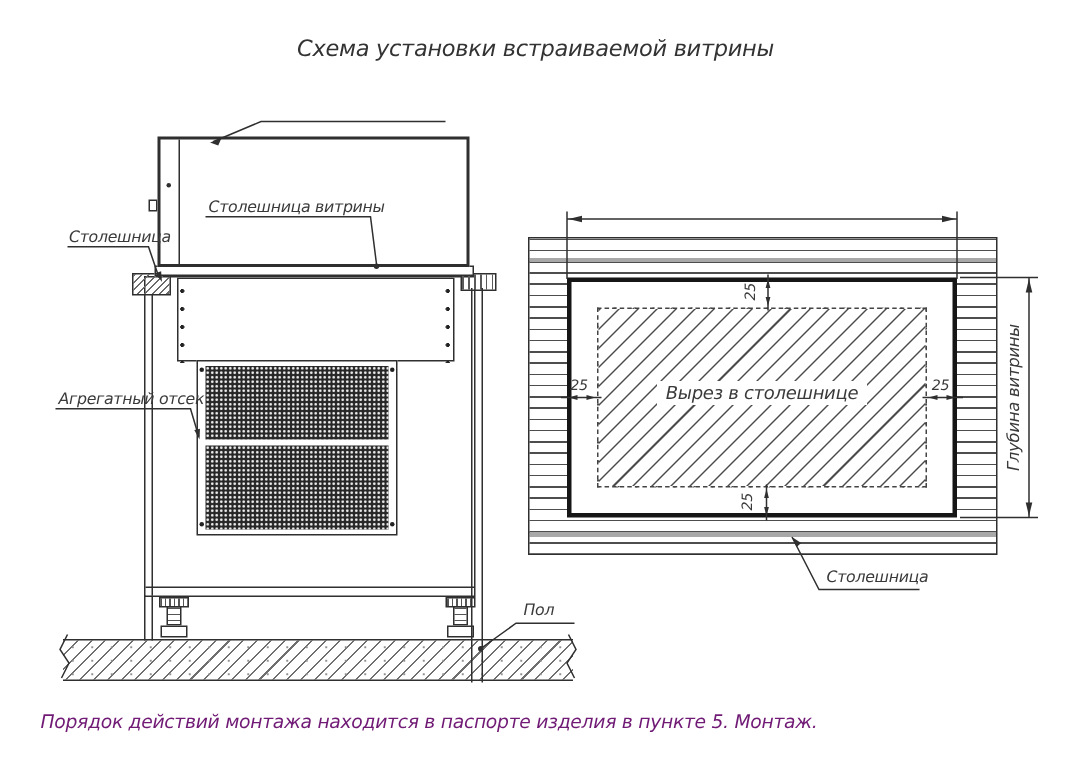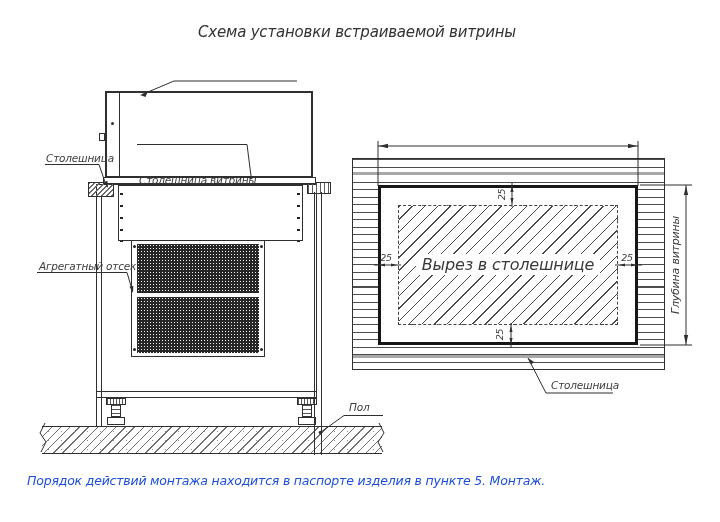--- a/index.html
+++ b/index.html
@@ -52,23 +52,23 @@
   
   .worktop{left:352px;top:158px;width:313px;height:212px;border:1px solid #2f2f2f;
       background-image:
         linear-gradient(to bottom,transparent 13px,#a8a8a8 13px,#a8a8a8 16px,transparent 16px),
         linear-gradient(to bottom,transparent 196px,#a8a8a8 196px,#a8a8a8 199px,transparent 199px),
         repeating-linear-gradient(to bottom,#4d4d4d 0 1px,transparent 1px 7.5px);}
   .vitrect{left:378px;top:185px;width:260px;height:160px;border:3px solid #161616;background:#fff;}
   .cutout{left:398px;top:205px;width:220px;height:120px;border:1.2px dashed #444;
       background:repeating-linear-gradient(135deg,#4a4a4a 0 1px,transparent 1px 9px);}
   .cutout-lbl-wrap{left:398px;top:256px;width:220px;text-align:center;}
-  .cutout-lbl-wrap span{background:#fff;padding:1px 6px;font-size:16px;text-align:right;}
+  .cutout-lbl-wrap span{background:#fff;padding:1px 6px;font-size:12px;text-align:right;}
   .rot{transform:rotate(-90deg);}
-  .footer{left:27px;top:474px;font-size:12.5px;color:#1d4ed8;font-style:italic;}
+  .footer{left:27px;top:474px;font-size:12.5px;color:#701a75;font-style:italic;}
   .title{left:117px;top:24px;width:480px;text-align:center;font-size:15px;color:#333;font-style:italic;}
   .heading{left:388px;top:106px;width:240px;text-align:center;font-size:11.5px;}
   .dim{font-size:9.5px;}
 </style>
 </head>
 <body>
 
 <div id="canvas">
 
   <div class="lbl title">Схема установки встраиваемой витрины</div>
@@ -157,21 +157,21 @@
       <polygon points="379,265 385,263.4 385,266.6"></polygon>
       <polygon points="397,265 391,263.4 391,266.6"></polygon>
       <polygon points="619,265 625,263.4 625,266.6"></polygon>
       <polygon points="637,265 631,263.4 631,266.6"></polygon>
       <polygon points="686,186 683.8,195 688.2,195"></polygon>
       <polygon points="686,344 683.8,335 688.2,335"></polygon>
       <polygon points="528,358 534.1,362 531.1,364.6"></polygon>
     </g>
   </svg>
 
-  <div class="lbl" style="left:139px;top:132px;margin-top:42px;">Столешница витрины</div>
+  <div class="lbl" style="left:139px;top:132px;">Столешница витрины</div>
   <div class="lbl" style="left:46px;top:152px;">Столешница</div>
   <div class="lbl" style="left:39px;top:260px;font-style:italic;">Агрегатный отсек</div>
   <div class="lbl" style="left:349px;top:401px;">Пол</div>
 
   <div class="lbl ctr rot" style="left:621px;top:259px;width:110px;height:12px;font-size:11px;">Глубина витрины</div>
   <div class="lbl" style="left:551px;top:379px;">Столешница</div>
 
   <div class="lbl dim ctr rot" style="left:491px;top:189px;width:22px;">25</div>
   <div class="lbl dim ctr rot" style="left:489px;top:329px;width:22px;">25</div>
   <div class="lbl dim ctr" style="left:375px;top:253px;width:22px;">25</div>

